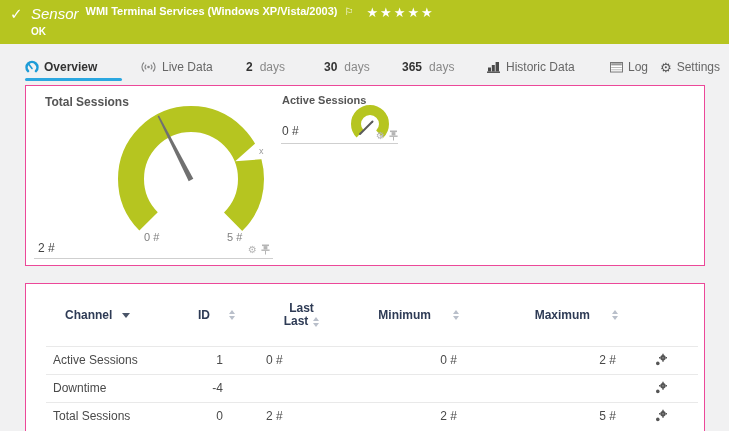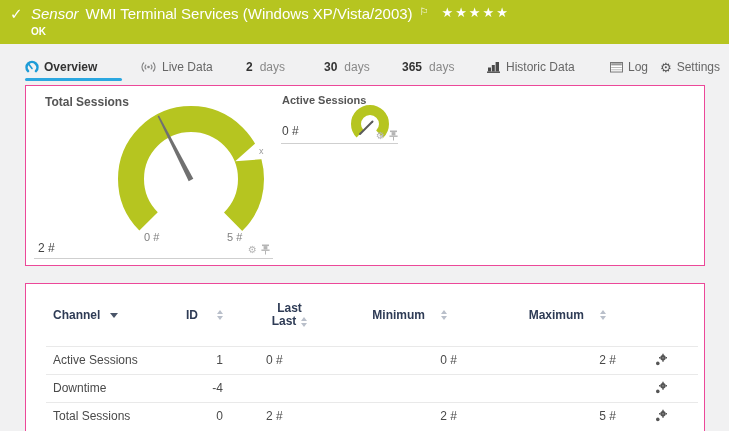--- a/index.html
+++ b/index.html
@@ -8,21 +8,21 @@
     position:relative; overflow:hidden;
     background:#f1f1f2;
     font-family:"Liberation Sans","DejaVu Sans",sans-serif;
     color:#4a4a4a;
   }
   
   .sensor-header { position:absolute; left:0; top:0; width:729px; height:44px; background:#b6c520; color:#fff; }
   .hdr-line { position:absolute; left:31px; top:5px; display:flex; align-items:flex-start; gap:7px; white-space:nowrap; }
   .hdr-check { position:absolute; left:10px; top:5px; font-size:15px; font-weight:bold; }
   .hdr-kind  { font-size:15px; font-style:italic; }
-  .hdr-title { font-size:15px; font-weight:normal; }
+  .hdr-title { font-size:11px; font-weight:bold; }
   .hdr-flag  { font-size:10px; margin-top:1px; }
   .hdr-stars { font-size:13px; letter-spacing:2px; margin-left:6px; }
   .hdr-status{ position:absolute; left:31px; top:26px; font-size:10px; font-weight:bold; }
   
   .tab { position:absolute; top:55px; height:24px; display:flex; align-items:center; gap:5px; font-size:12px; color:#666; cursor:pointer; white-space:nowrap; }
   .tab .num { color:#333; font-weight:bold; margin-right:2px; }
   .tab .unit { color:#888; }
   .tab-active { color:#333; font-weight:bold; }
   .tab-underline { position:absolute; left:25px; top:78px; width:97px; height:3px; background:#2ba7e0; border-radius:2px; }
   .ticon { flex:0 0 auto; display:block; }
@@ -46,29 +46,29 @@
   .marker-x { position:absolute; left:233px; top:60px; font-size:9px; color:#9a9a9a; }
   .mini-icons { position:absolute; display:flex; align-items:center; gap:4px; }
   .total-icons  { left:222px; top:158px; }
   .active-icons { left:350px; top:44px; }
   .gear-sm { font-size:10px; color:#b5b5b5; line-height:1; }
   .subline { position:absolute; border-bottom:1px solid #cfcfcf; }
   .total-line  { left:8px;   top:172px; width:239px; }
   .active-line { left:255px; top:57px;  width:117px; }
   
   .trow { display:grid; grid-template-columns:170px 27px 103px 133px 159px 1fr; align-items:center; position:relative; }
-  .thead { height:62px; font-size:12px; font-weight:bold; color:#2e3b55; }
+  .thead { height:62px; font-size:12px; font-weight:bold; color:#2e3b55;margin-left:12px; }
   .tbody-row { height:28px; font-size:12px; color:#4a4a4a; }
   .tbody-row::before { content:""; position:absolute; left:20px; right:6px; top:0; border-top:1px solid #e9e9e9; }
   .c-channel { padding-left:27px; display:flex; align-items:center; gap:7px; }
   .c-id   { display:flex; justify-content:flex-end; align-items:center; gap:17px; }
   .c-last { padding-left:43px; }
   .h-last { display:flex; flex-direction:column; align-items:center; padding-left:30px; line-height:13px; }
   .h-last .l2 { display:flex; align-items:center; gap:3px; }
-  .c-min, .c-max { display:flex; justify-content:flex-end; align-items:center; gap:14px; }
+  .c-min, .c-max { display:flex; justify-content:flex-end; align-items:center; gap:20px; }
   .h-min, .h-max { padding-right:12px; }
   .v-min { padding-right:2px; } .v-max { padding-right:2px; }
   .c-icon { display:flex; justify-content:center; }
   .sort { display:flex; flex-direction:column; align-items:center; gap:2px; margin-left:2px; }
   .sort i { display:block; width:0; height:0; border-left:3px solid transparent; border-right:3px solid transparent; }
   .sort .up { border-bottom:4px solid #b9bfca; }
   .sort .dn { border-top:4px solid #b9bfca; }
   .sorted-dn { width:0; height:0; border-left:4px solid transparent; border-right:4px solid transparent; border-top:5px solid #4a5568; margin-left:3px; }
 </style>
 </head>

